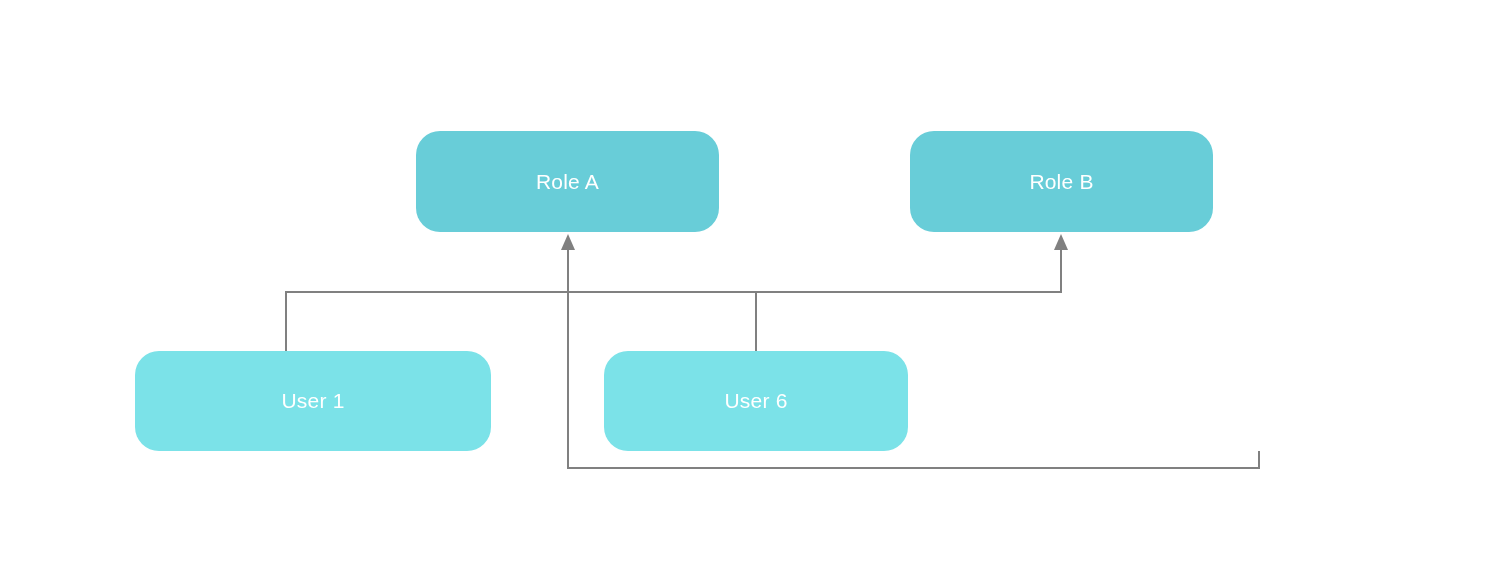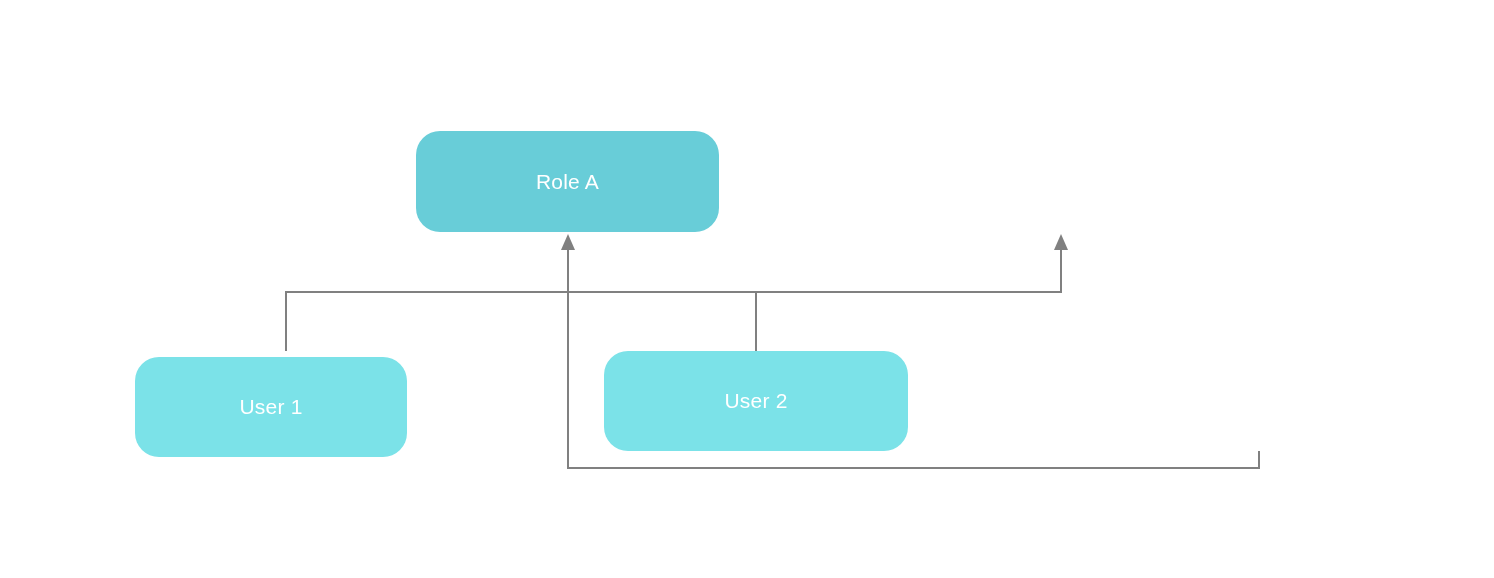--- a/index.html
+++ b/index.html
@@ -37,21 +37,21 @@
     font-size: 21px;
     font-weight: 400;
     letter-spacing: 0.2px;
     user-select: none;
   }
   .node.role { background: #68CDD8; }
   .node.user { background: #7BE2E8; }
 
   #node-role-a { left: 416px; top: 131px; width: 303px; height: 101px; }
   #node-role-b { left: 910px; top: 131px; width: 303px; height: 101px; }
-  #node-user-1 { left: 135px; top: 351px; width: 272px; height: 100px; margin-top: 6px; }
+  #node-user-1 { left: 135px; top: 351px; width: 356px; height: 100px; }
   #node-user-2 { left: 604px; top: 351px; width: 304px; height: 100px; }
   #node-user-3 { left: 1107px; top: 351px; width: 305px; height: 100px; }
 </style>
 </head>
 <body>
 
 <div class="canvas">
 
   <svg class="connectors" viewBox="0 0 1494 578" xmlns="http://www.w3.org/2000/svg">
 
@@ -62,23 +62,26 @@
     <path d="M 1259 451 L 1259 468 L 568 468 L 568 248" fill="none" stroke="#808080" stroke-width="2"></path>
 
     <polygon points="568,234 561,250 575,250" fill="#808080"></polygon>
     <polygon points="1061,234 1054,250 1068,250" fill="#808080"></polygon>
   </svg>
 
   <div class="node role" id="node-role-a">
     <span class="label">Role A</span>
   </div>
 
+  <div class="node role" id="node-role-b">
+    <span class="label">Role B</span>
+  </div>
 
   <div class="node user" id="node-user-1">
     <span class="label">User 1</span>
   </div>
 
   <div class="node user" id="node-user-2">
-    <span class="label">User 2</span>
+    <span class="label">User 6</span>
   </div>
 
 
 </div>
 
 </body></html>

